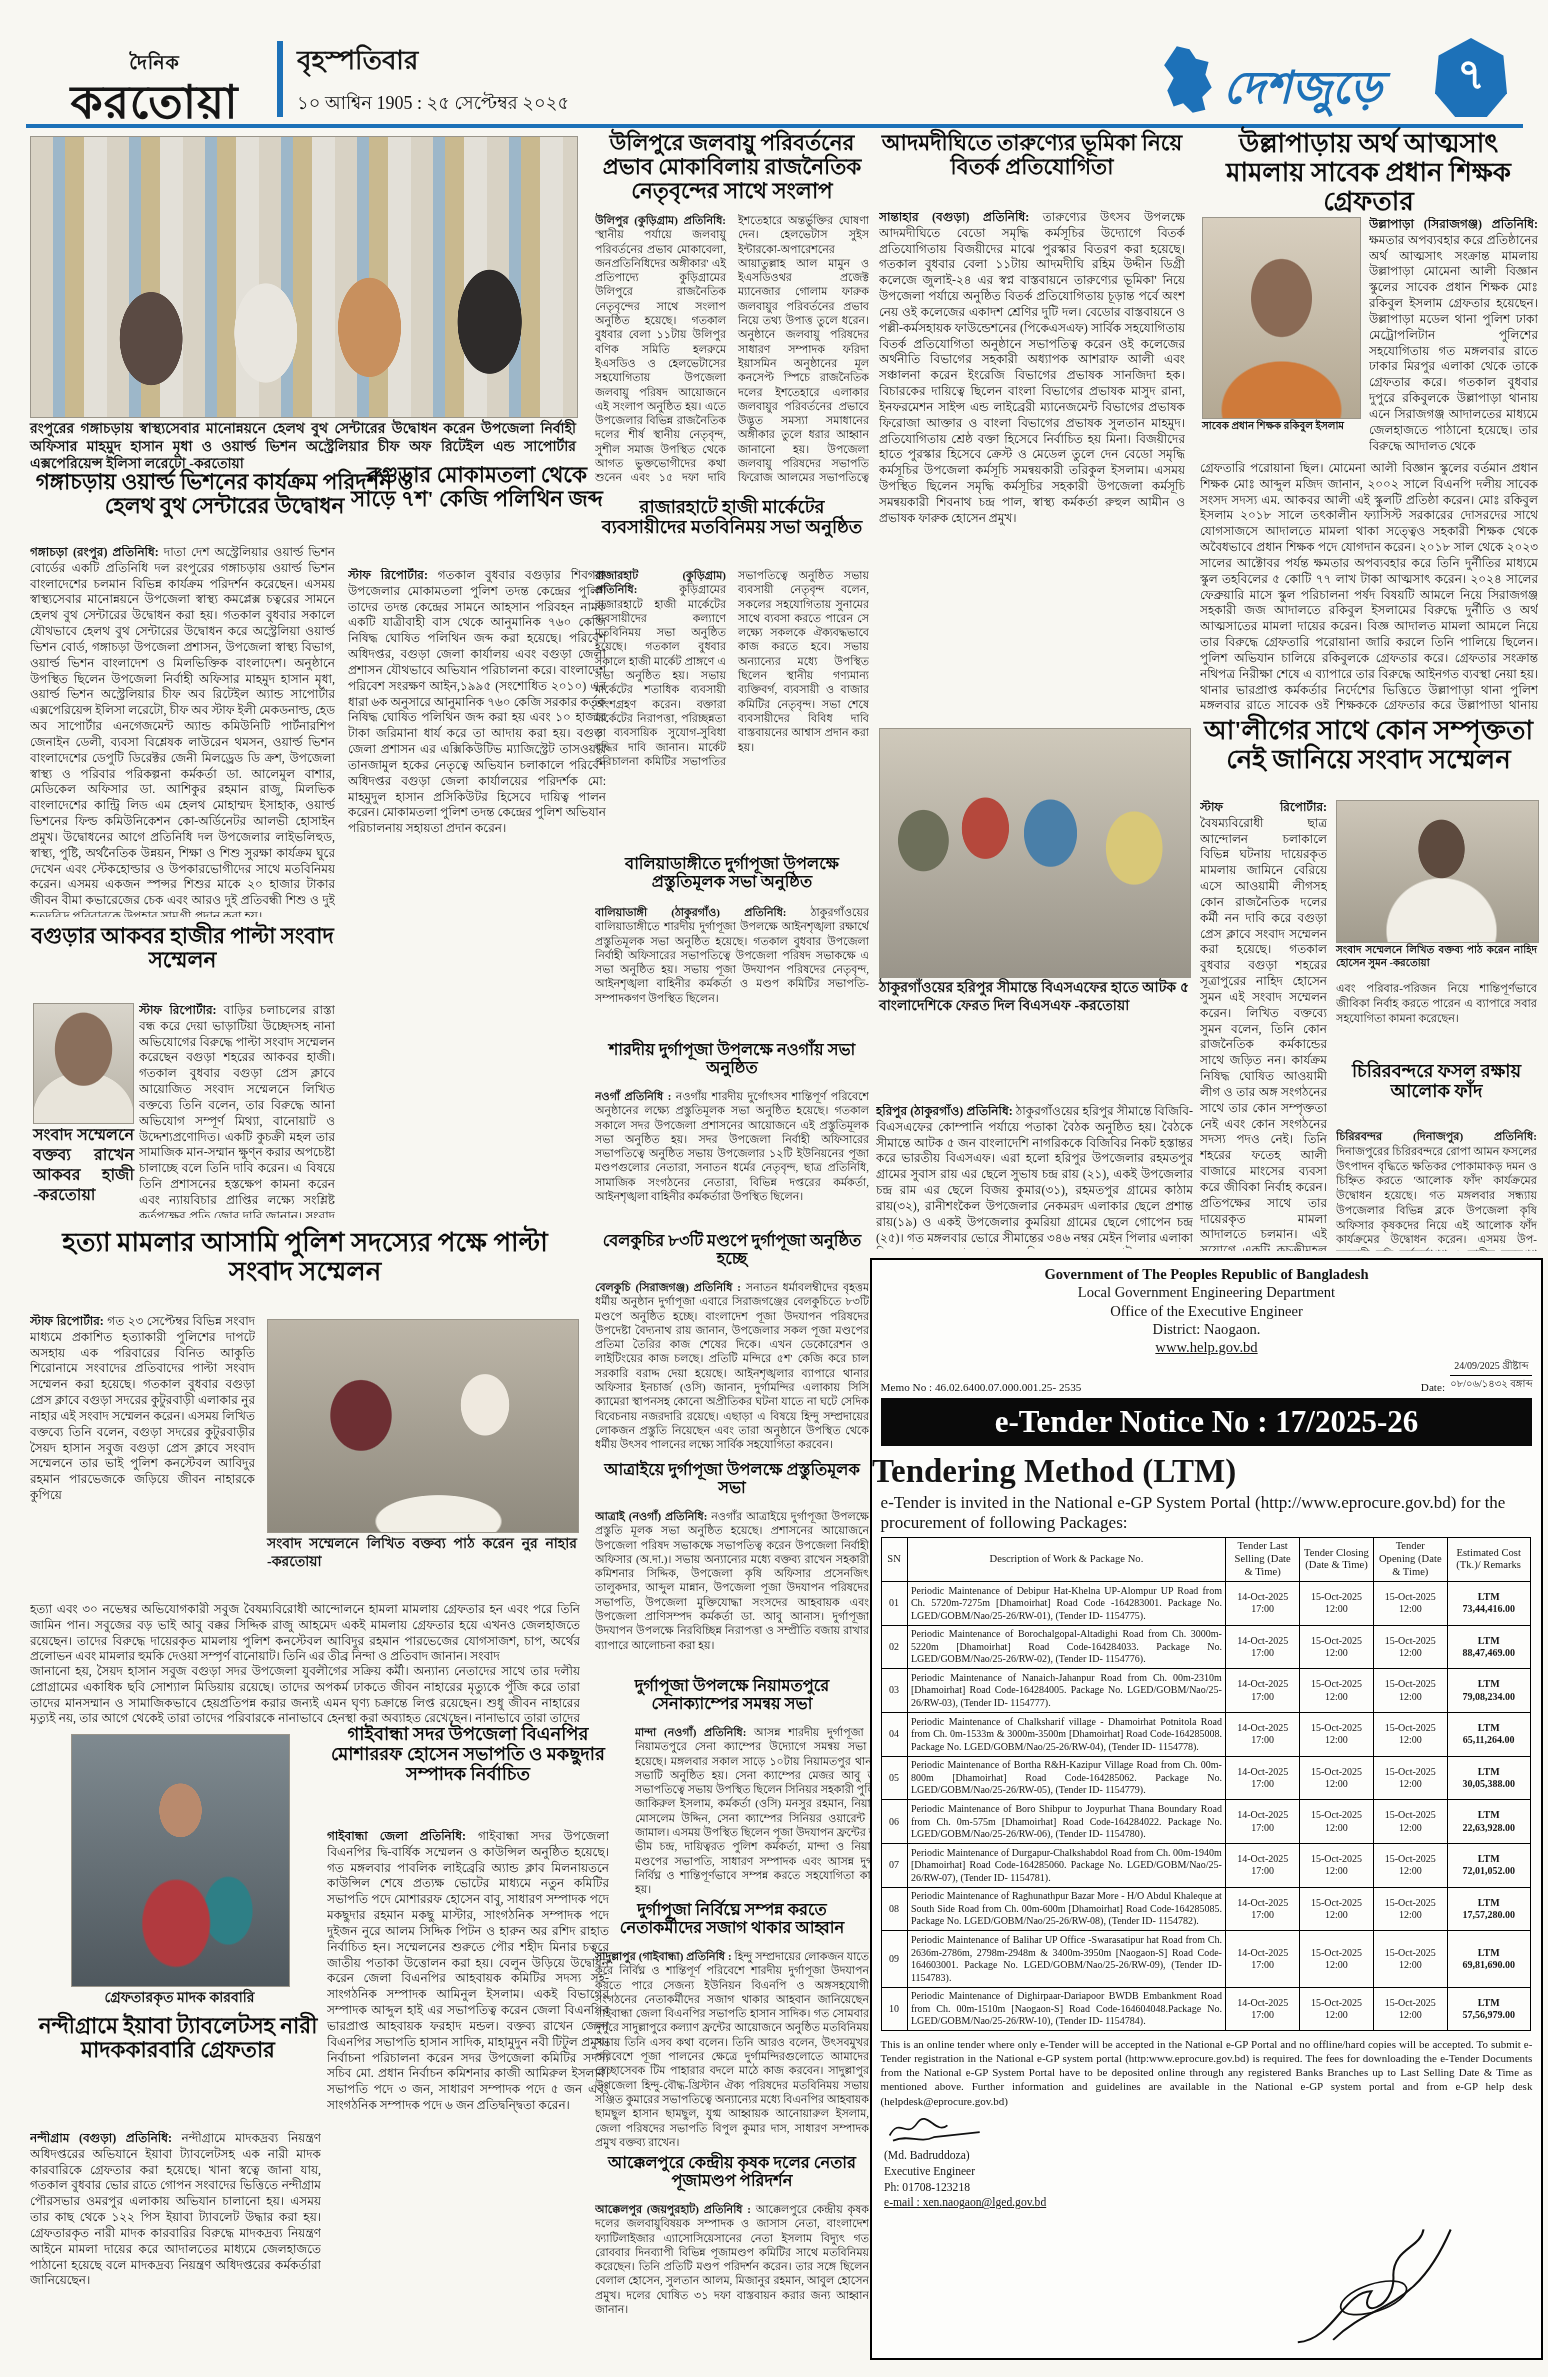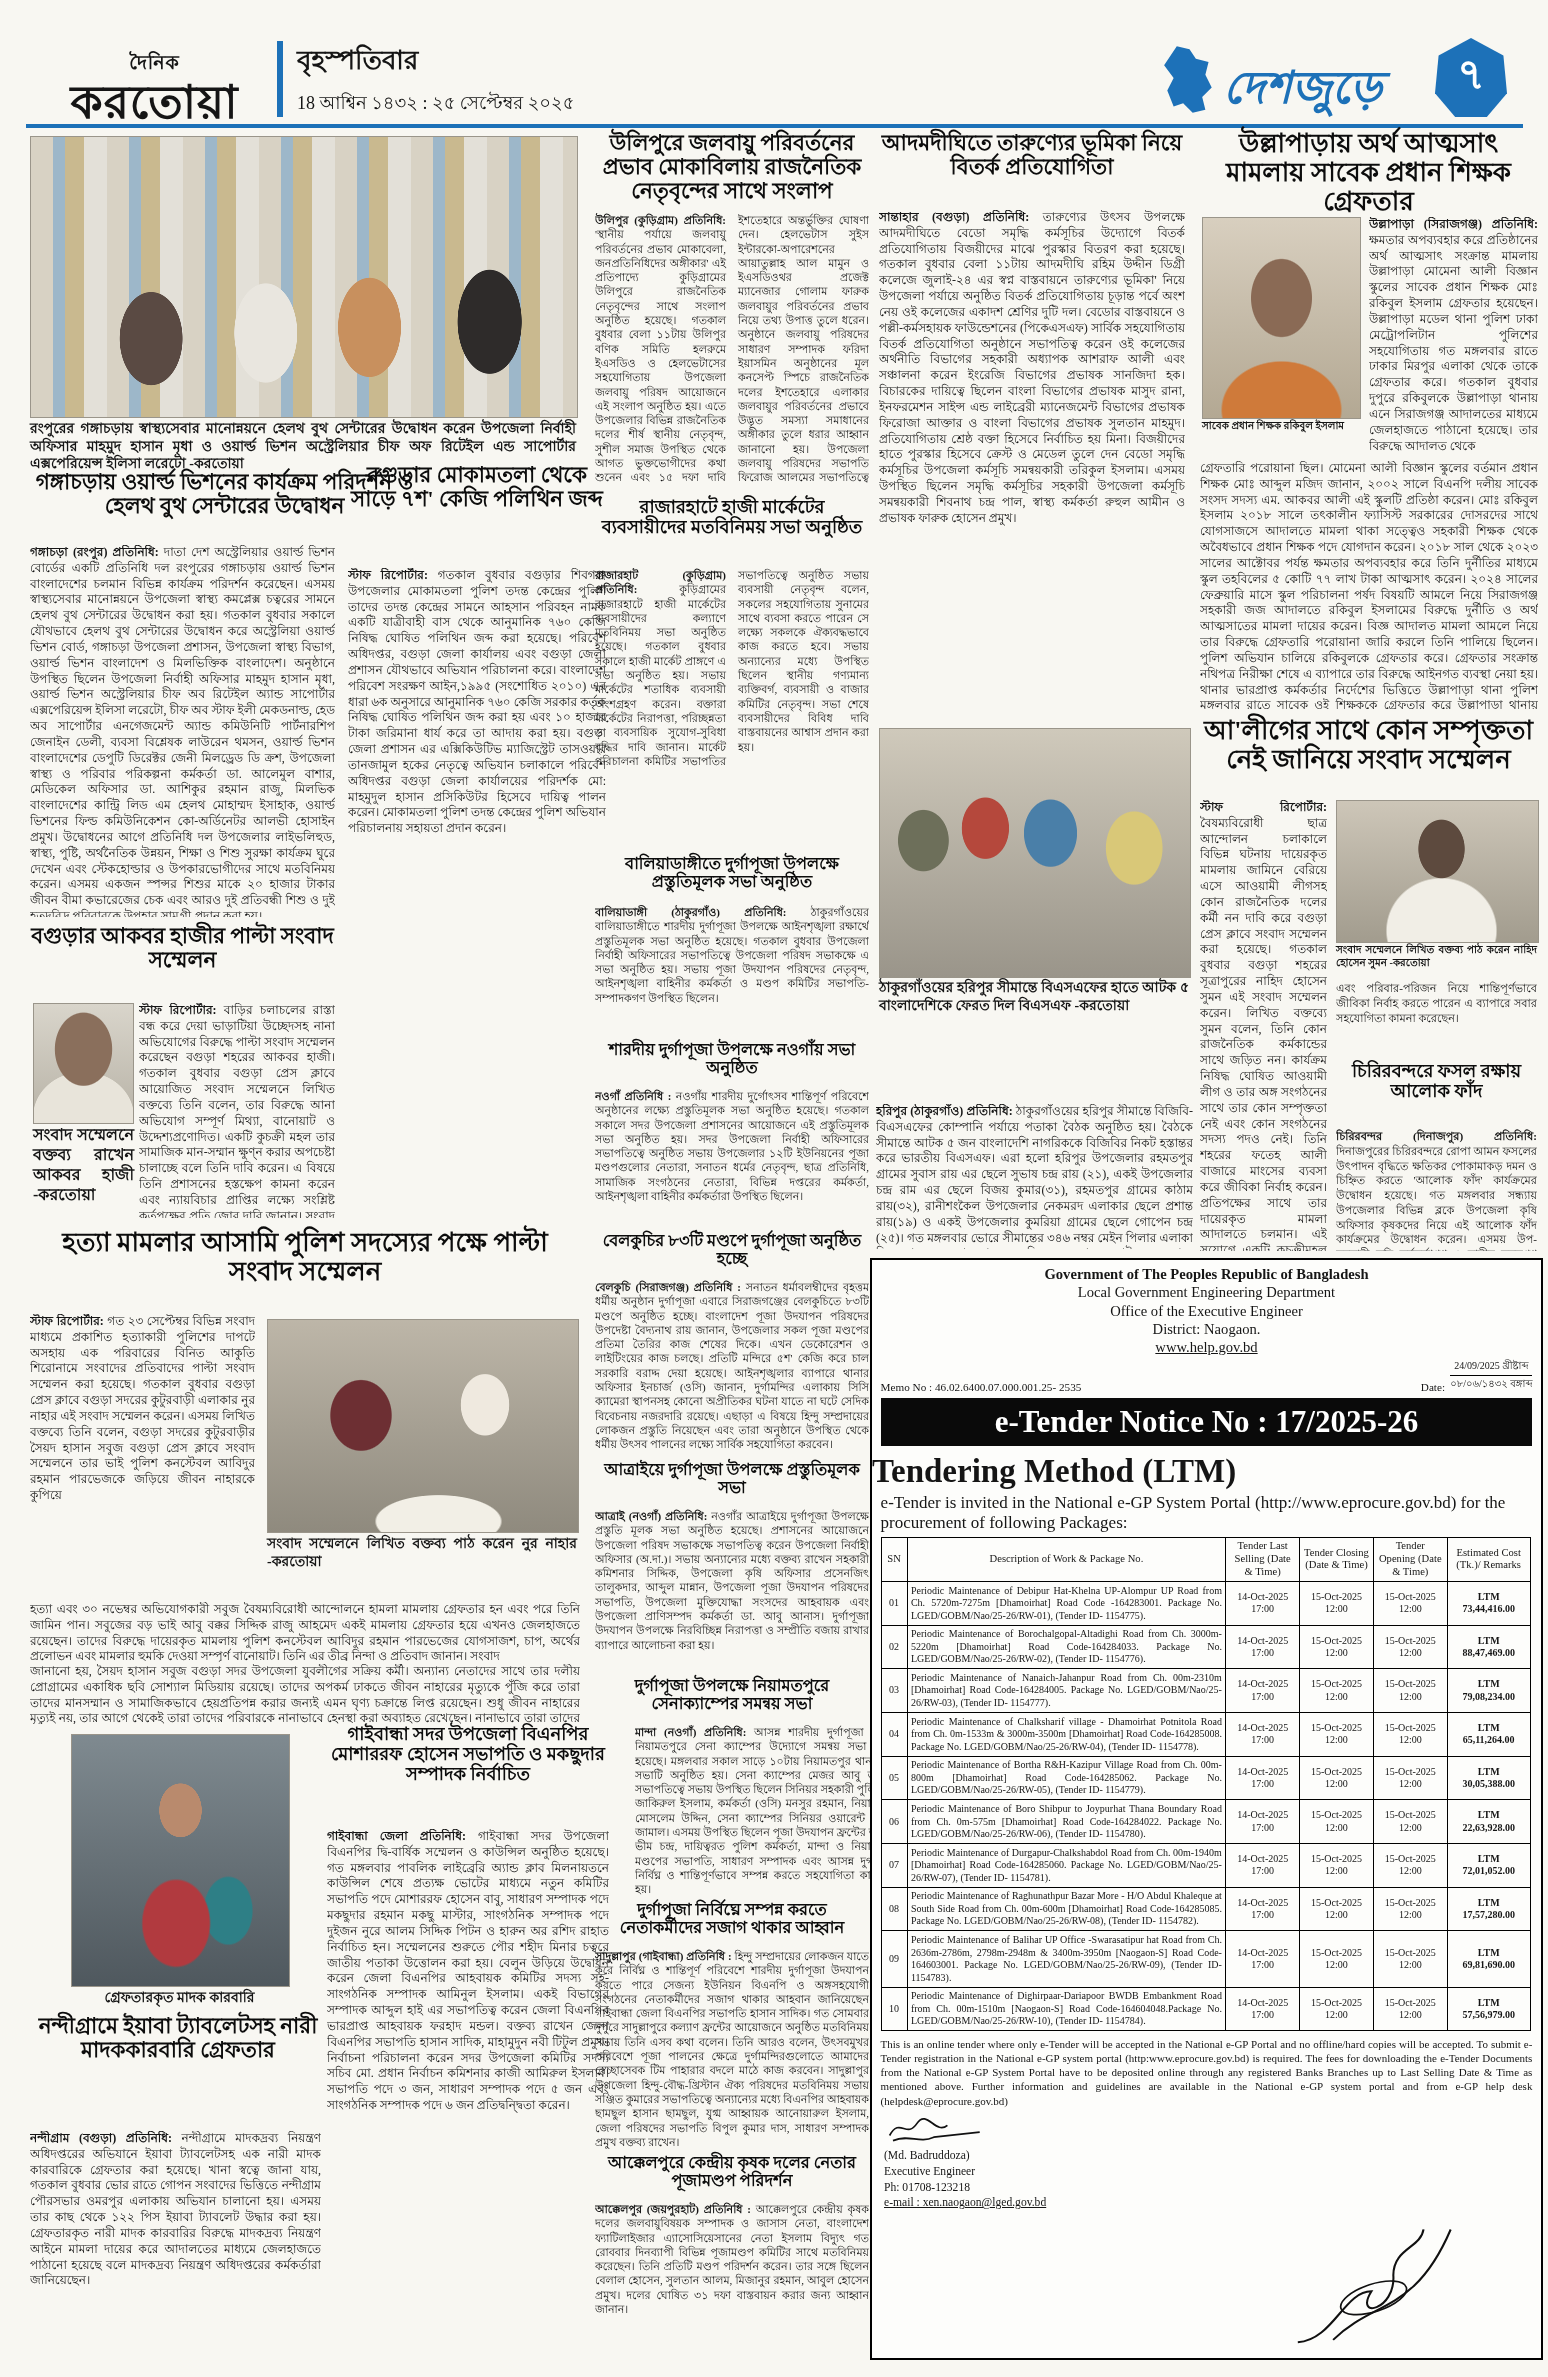--- a/index.html
+++ b/index.html
@@ -73,21 +73,21 @@
 
 <div class="page">
 
   <div class="abs" style="left:47px;top:48px;width:215px;text-align:center;">
     <div class="brand-top">দৈনিক</div>
     <div class="brand">করতোয়া</div>
   </div>
   <div class="abs mast-bar" style="left:277px;top:41px;height:76px;"></div>
   <div class="abs" style="left:297px;top:40px;">
     <div class="weekday">বৃহস্পতিবার</div>
-    <div class="dateline-top">18 আশ্বিন ১৪৩২ : ২৫ সেপ্টেম্বর ২০২৫</div>
+    <div class="dateline-top">১০ আশ্বিন 1905 : ২৫ সেপ্টেম্বর ২০২৫</div>
   </div>
   <svg class="abs" style="left:1157px;top:43px;" width="65" height="73" viewBox="0 0 40 46">
     <path d="M12 2 L20 4 L24 10 L32 12 L30 20 L34 28 L28 34 L30 42 L22 44 L16 38 L10 40 L6 30 L10 22 L4 14 L8 8 Z" fill="#1d71b8"></path>
   </svg>
   <div class="abs section-logo" style="left:1223px;top:53px;">দেশজুড়ে</div>
   <div class="abs page-badge" style="left:1435px;top:38px;">৭</div>
   <div class="abs blue-rule" style="left:26px;top:124px;width:1497px;"></div>
 
   <div class="abs photo ph-pharmacy" style="left:30px;top:136px;width:546px;height:280px;"></div>
   <div class="abs cap" style="left:30px;top:420px;width:546px;height:45px;">রংপুরের গঙ্গাচড়ায় স্বাস্থ্যসেবার মানোন্নয়নে হেলথ বুথ সেন্টারের উদ্বোধন করেন উপজেলা নির্বাহী অফিসার মাহমুদ হাসান মৃধা ও ওয়ার্ল্ড ভিশন অস্ট্রেলিয়ার চীফ অফ রিটেইল এন্ড সাপোর্টার এক্সপেরিয়েন্স ইলিসা লরেটো -করতোয়া</div>

